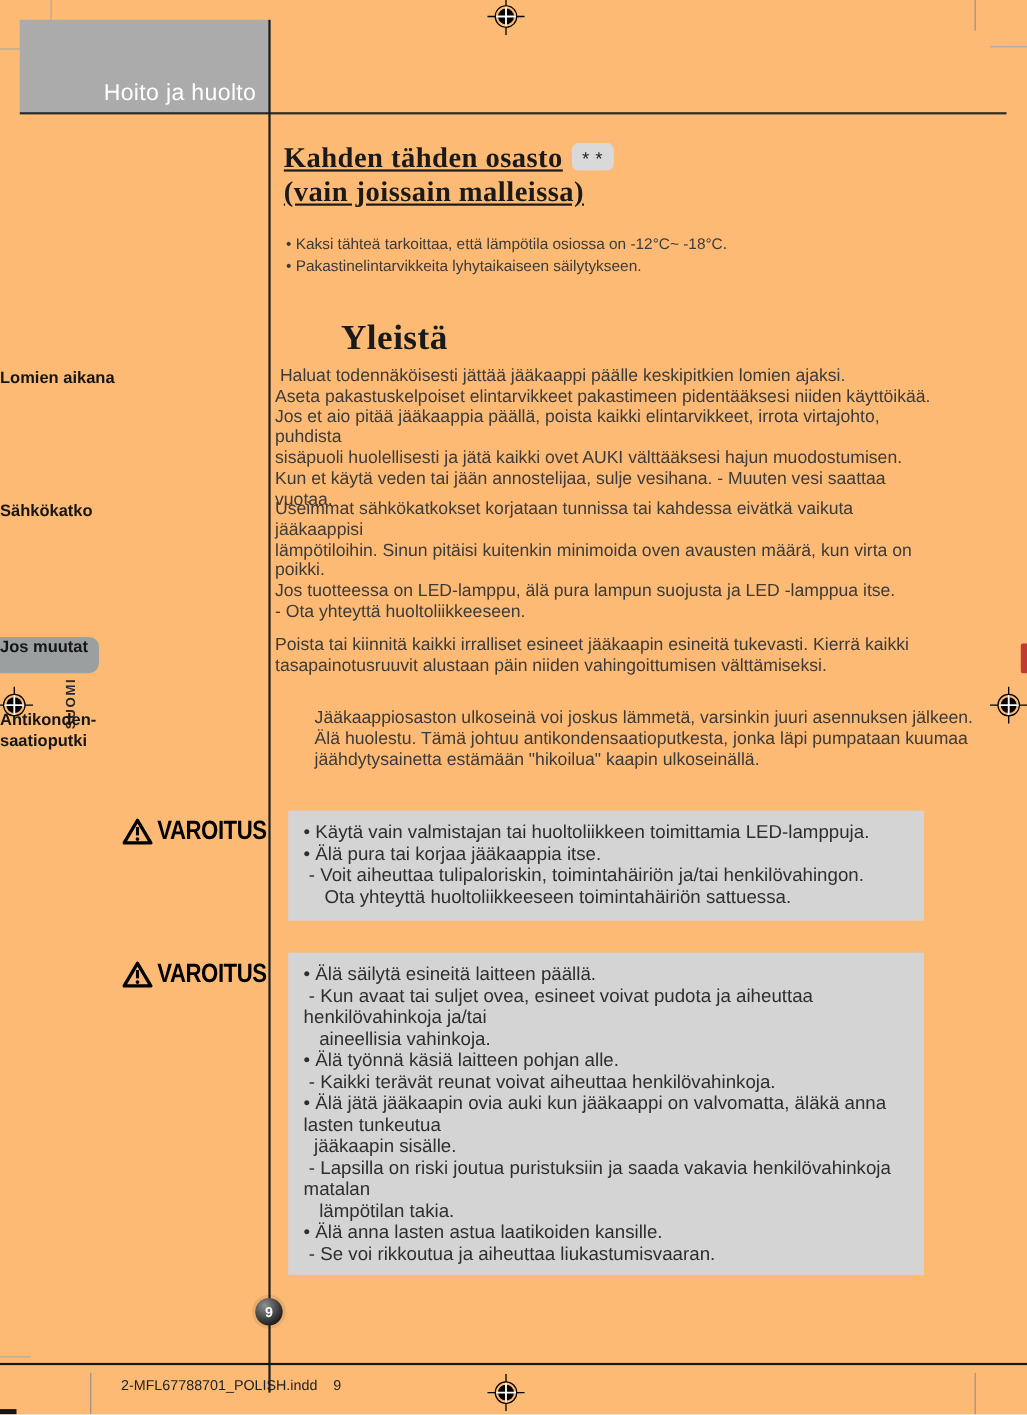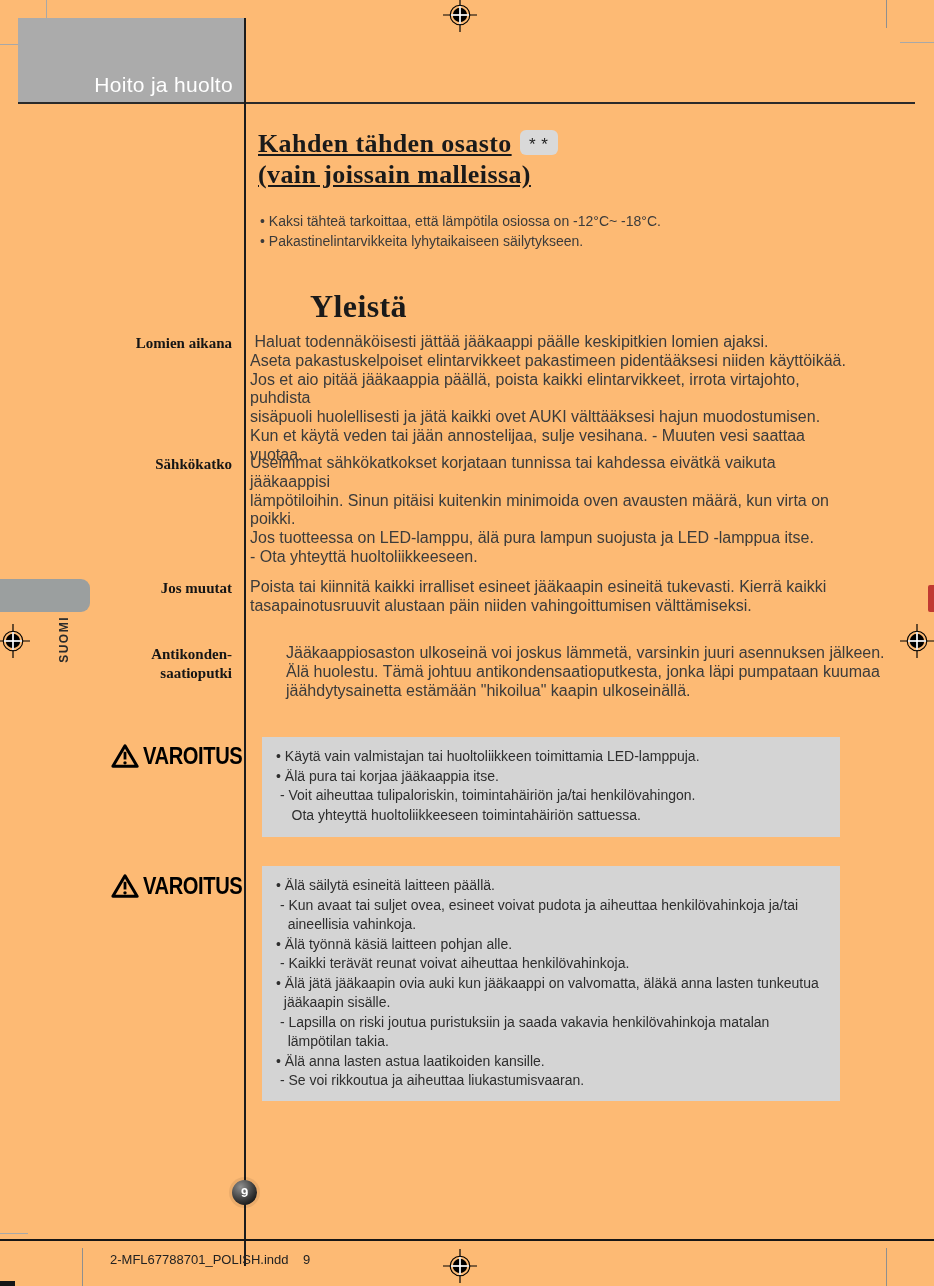--- a/index.html
+++ b/index.html
@@ -24,31 +24,31 @@
     display:inline-block;background:#d9d9d9;border-radius:6px;width:38px;height:25px;
     text-align:center;font-size:17px;line-height:29px;color:#222;vertical-align:2px;margin-left:8px;
     font-family:"Liberation Sans",sans-serif;font-weight:normal;
   }
 
   .intro{left:260px;top:212px;width:620px;font-size:14px;line-height:19.5px;color:#3b3b3b;white-space:pre-wrap;}
 
   .yleista{left:262px;top:288px;font-family:"Liberation Serif",serif;font-weight:bold;
     font-size:32px;color:#1a1a1a;letter-spacing:.4px;margin-left:48px;}
 
-  .row-label{left:0;width:232px;text-align:right;font-weight:bold;font-size:15px;
-    line-height:19px;color:#151515;white-space:pre-line;font-family:Liberation Serif, serif;}
+  .row-label{left:0;width:232px;font-weight:bold;font-size:15px;
+    line-height:19px;color:#151515;white-space:pre-line;}
   .row-text{left:250px;width:605px;font-size:16px;line-height:18.8px;color:#3b3b3b;white-space:pre-wrap;}
 
   
   .warn-label{left:0;width:233px;display:flex;justify-content:flex-end;align-items:center;padding-left:28px;}
   .warn-label .word{
     font-weight:900;font-size:24px;color:#000;letter-spacing:-.5px;
     transform:scaleX(.84);transform-origin:left center;margin-left:4px;
   }
-  .warn-box{left:262px;width:578px;background:#d4d4d4;font-size:14px;line-height:19.5px;
+  .warn-box{left:262px;width:578px;background:#d4d4d4;font-size:17px;line-height:19.5px;
     color:#2e2e2e;white-space:pre-wrap;padding:10px 14px;box-sizing:border-box;}
   .warn-box.first{top:737px;min-height:100px;}
   .warn-box.second{top:866px;min-height:226px;}
 
   
   .side-tab{left:-10px;top:579px;width:100px;height:33px;background:#9b9f9f;border-radius:0 9px 9px 0;}
   .suomi{left:57px;top:616px;writing-mode:vertical-rl;transform:rotate(180deg);
     font-size:12px;font-weight:bold;letter-spacing:1.5px;color:#2b2b2b;}
   .red-mark{left:928px;top:585px;width:6px;height:27px;background:#c03a32;border-radius:2px 0 0 2px;}
 

